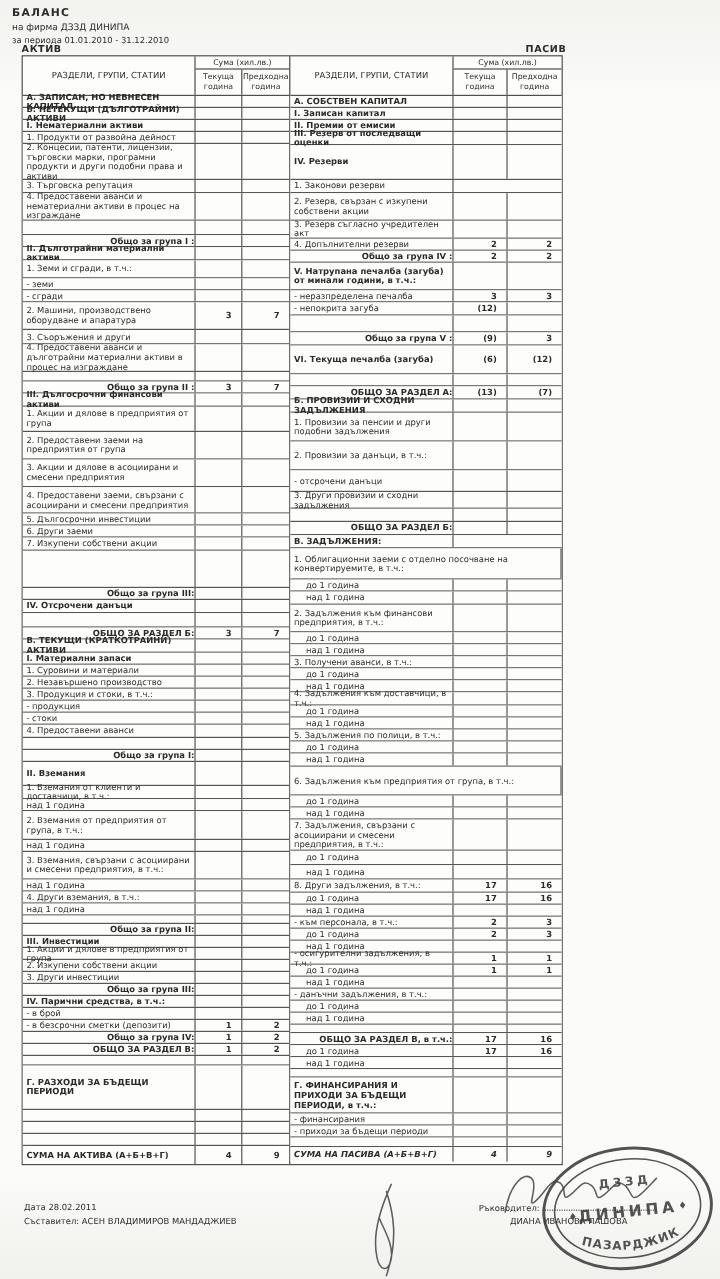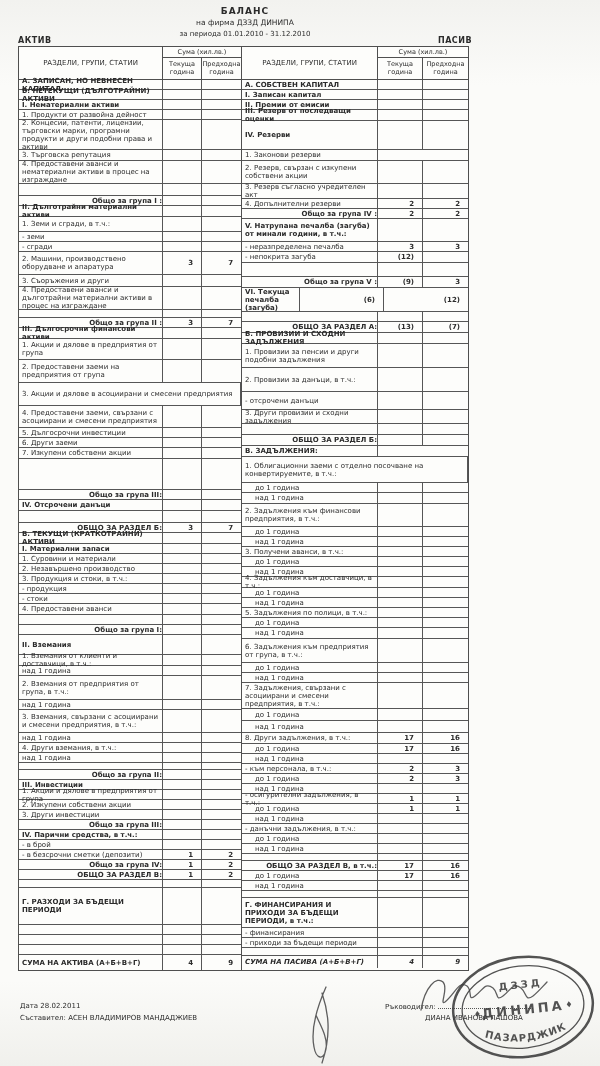--- a/index.html
+++ b/index.html
@@ -4,21 +4,21 @@
 <style>
   html,body{margin:0;padding:0;}
   body{
     width:600px;height:1066px;position:relative;overflow:hidden;
     background:#f6f6f3;
     font-family:"DejaVu Sans","Liberation Sans",sans-serif;
     color:#2b2b2b;
     -webkit-font-smoothing:antialiased;
   }
   .page-tint{position:absolute;inset:0;background:linear-gradient(180deg,#f2f2ef 0%,#fbfbf9 8%,#fbfbf9 92%,#f0f0ec 100%);pointer-events:none;}
-  .doc-title{position:absolute;left:10px;top:6px;width:470px;text-align:center;line-height:10px;}
+  .doc-title{position:absolute;left:10px;top:6px;width:470px;text-align:left;line-height:10px;}
   .doc-title .t1{font-size:9px;font-weight:bold;letter-spacing:1px;}
   .doc-title .t2{font-size:7.5px;margin-top:2px;}
   .doc-title .t3{font-size:7px;margin-top:1px;}
   .side-label{position:absolute;top:36px;font-size:8px;font-weight:bold;letter-spacing:.5px;}
   .side-label.left{left:18px;}
   .side-label.right{left:430px;width:42px;text-align:right;}
   .tables{position:absolute;left:18px;top:46px;display:flex;}
   .tbl{background:#fdfdfb;border:1px solid #4f4f4f;box-sizing:border-box;}
   .tbl.t-left{width:224px;}
   .tbl.t-right{width:228px;margin-left:-1px;}
@@ -39,21 +39,21 @@
     padding-right:8px;font-weight:bold;}
   .t-left .c-val{width:39px;}
   .t-right .c-val{width:45px;}
   .c-val.mid{border-right:1px solid #565656;}
   .trow.b .c-lbl{font-weight:bold;}
   .trow.r .c-lbl{justify-content:flex-end;text-align:right;padding-right:0;}
   .trow.i .c-lbl{padding-left:13px;}
   .footer{position:absolute;left:0;top:992px;width:600px;font-size:7px;}
   .f-date{position:absolute;left:20px;top:10px;}
   .f-compiler{position:absolute;left:20px;top:22px;}
-  .f-manager{position:absolute;left:385px;top:10px;}
+  .f-manager{position:absolute;left:399px;top:10px;}
   .dotline{display:inline-block;width:95px;border-bottom:1px dotted #555;height:6px;}
   .f-manager-name{position:absolute;left:425px;top:22px;}
   .sig{position:absolute;pointer-events:none;}
   .sig path{fill:none;stroke:#5e5e5e;stroke-width:1.3;stroke-linecap:round;}
   .stamp{position:absolute;left:448px;top:948px;width:150px;height:118px;transform:rotate(-6deg);opacity:.88;}
   .stamp text{fill:#3c3c3c;font-family:"DejaVu Sans","Liberation Sans",sans-serif;}
 </style>
 </head>
 <body>
 <div class="page-tint"></div>
@@ -178,21 +178,21 @@
         <div class="trow" style="height: 21px;">
           <div class="c-lbl">1. Акции и дялове в предприятия от група</div>
           <div class="c-val mid"></div>
           <div class="c-val"></div>
         </div>
         <div class="trow" style="height: 23px;">
           <div class="c-lbl">2. Предоставени заеми на предприятия от група</div>
           <div class="c-val mid"></div>
           <div class="c-val"></div>
         </div>
-        <div class="trow" style="height: 23px; flex-direction: column;">
+        <div class="trow" style="height: 23px;">
           <div class="c-lbl">3. Акции и дялове в асоциирани и смесени предприятия</div>
           <div class="c-val mid"></div>
           <div class="c-val"></div>
         </div>
         <div class="trow" style="height: 22px;">
           <div class="c-lbl">4. Предоставени заеми, свързани с асоциирани и смесени предприятия</div>
           <div class="c-val mid"></div>
           <div class="c-val"></div>
         </div>
         <div class="trow" style="height: 10px;">
@@ -503,21 +503,21 @@
         <div class="trow" style="height: 14px;">
           <div class="c-lbl"></div>
           <div class="c-val mid"></div>
           <div class="c-val"></div>
         </div>
         <div class="trow b r" style="height: 11px;">
           <div class="c-lbl">Общо за група V :</div>
           <div class="c-val mid">(9)</div>
           <div class="c-val">3</div>
         </div>
-        <div class="trow b" style="height: 24px; gap: 39px;">
+        <div class="trow b" style="height: 24px;">
           <div class="c-lbl">VI. Текуща печалба (загуба)</div>
           <div class="c-val mid">(6)</div>
           <div class="c-val">(12)</div>
         </div>
         <div class="trow" style="height: 10px;">
           <div class="c-lbl"></div>
           <div class="c-val mid"></div>
           <div class="c-val"></div>
         </div>
         <div class="trow b r" style="height: 11px;">
@@ -633,21 +633,21 @@
         <div class="trow i" style="height: 10px;">
           <div class="c-lbl">до 1 година</div>
           <div class="c-val mid"></div>
           <div class="c-val"></div>
         </div>
         <div class="trow i" style="height: 11px;">
           <div class="c-lbl">над 1 година</div>
           <div class="c-val mid"></div>
           <div class="c-val"></div>
         </div>
-        <div class="trow" style="height: 24px;">
+        <div class="trow" style="height: 24px; flex-direction: column;">
           <div class="c-lbl">6. Задължения към предприятия от група, в т.ч.:</div>
           <div class="c-val mid"></div>
           <div class="c-val"></div>
         </div>
         <div class="trow i" style="height: 10px;">
           <div class="c-lbl">до 1 година</div>
           <div class="c-val mid"></div>
           <div class="c-val"></div>
         </div>
         <div class="trow i" style="height: 10px;">

